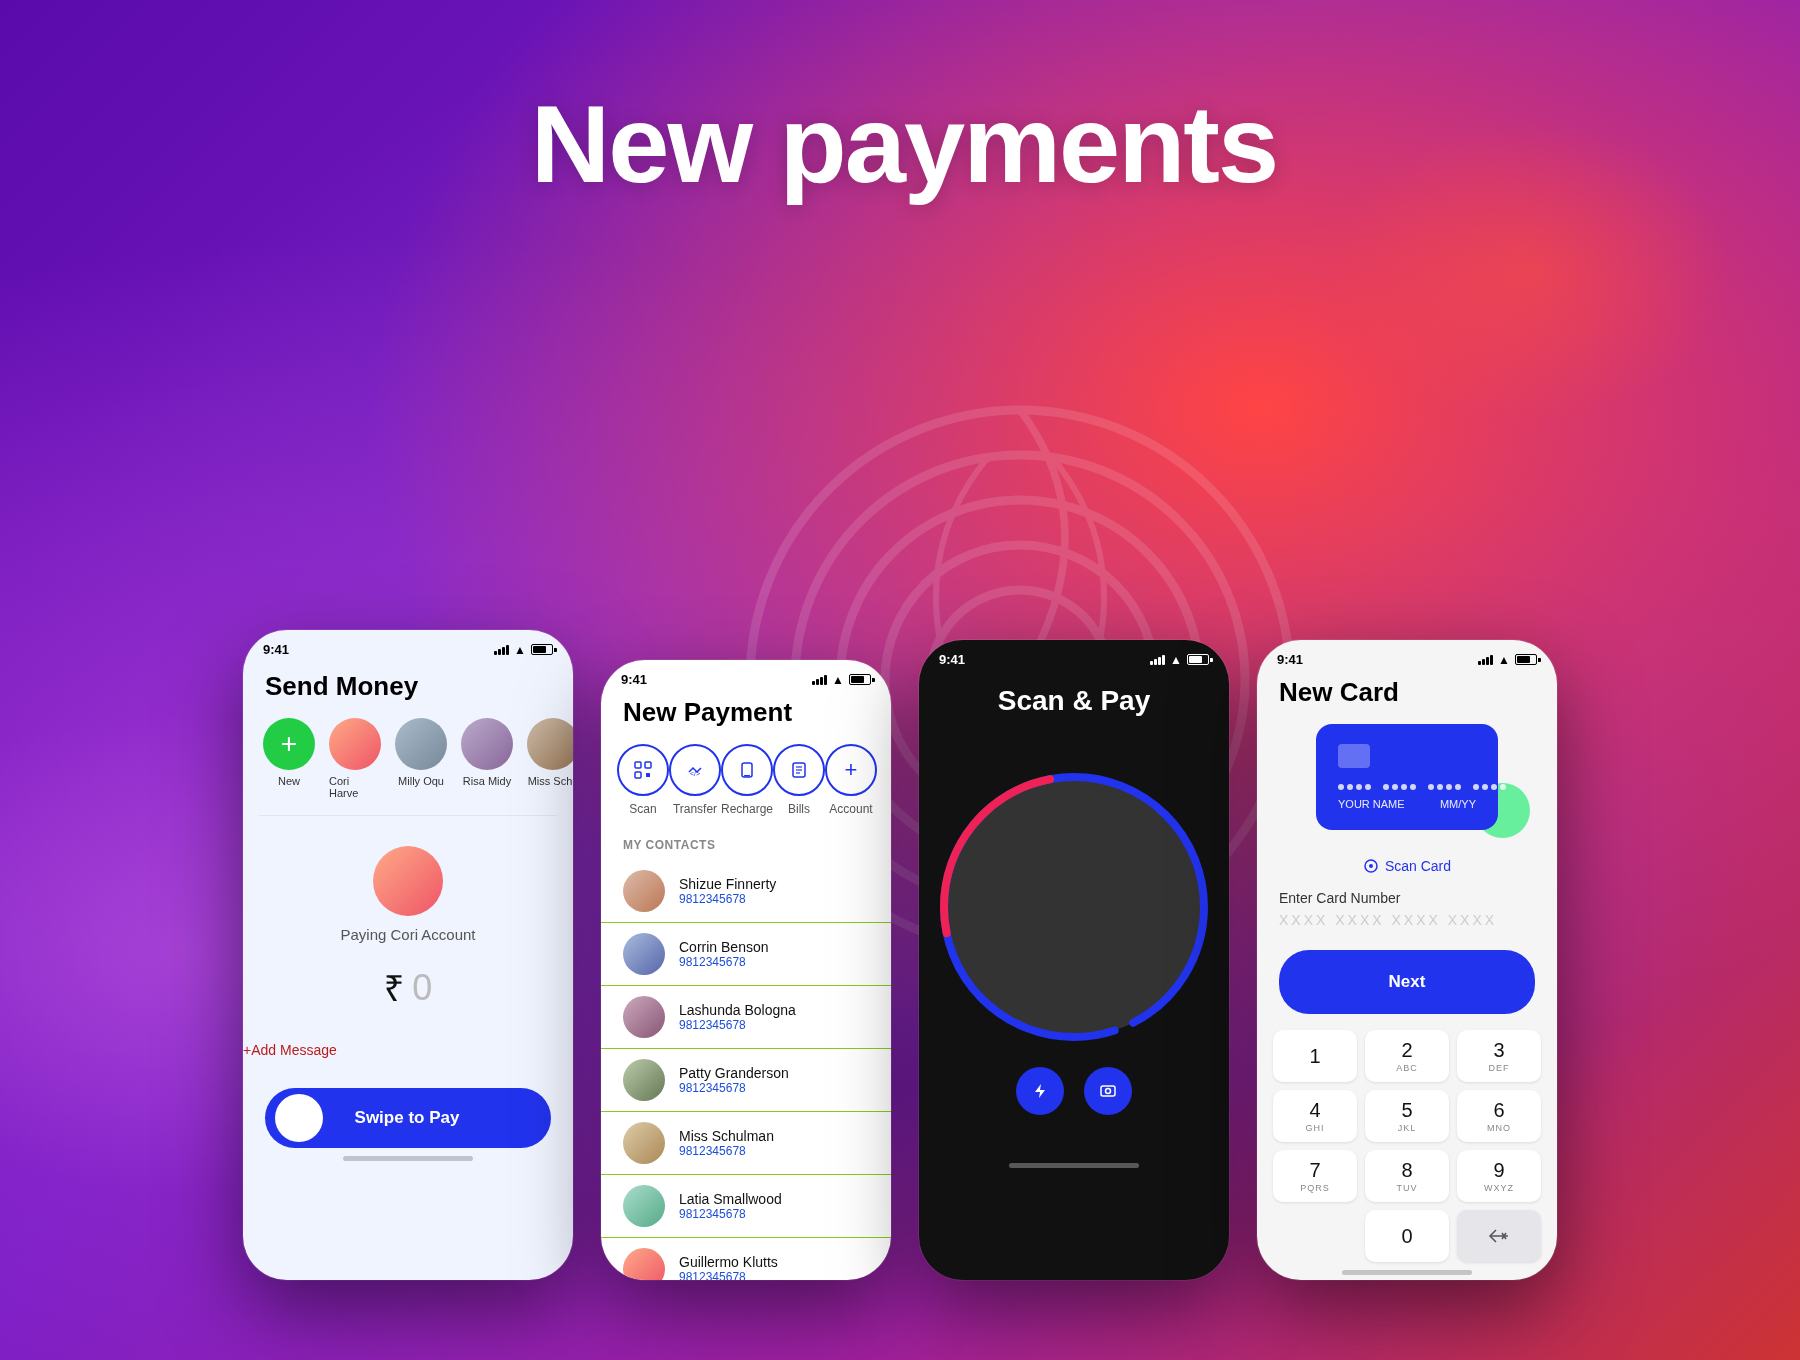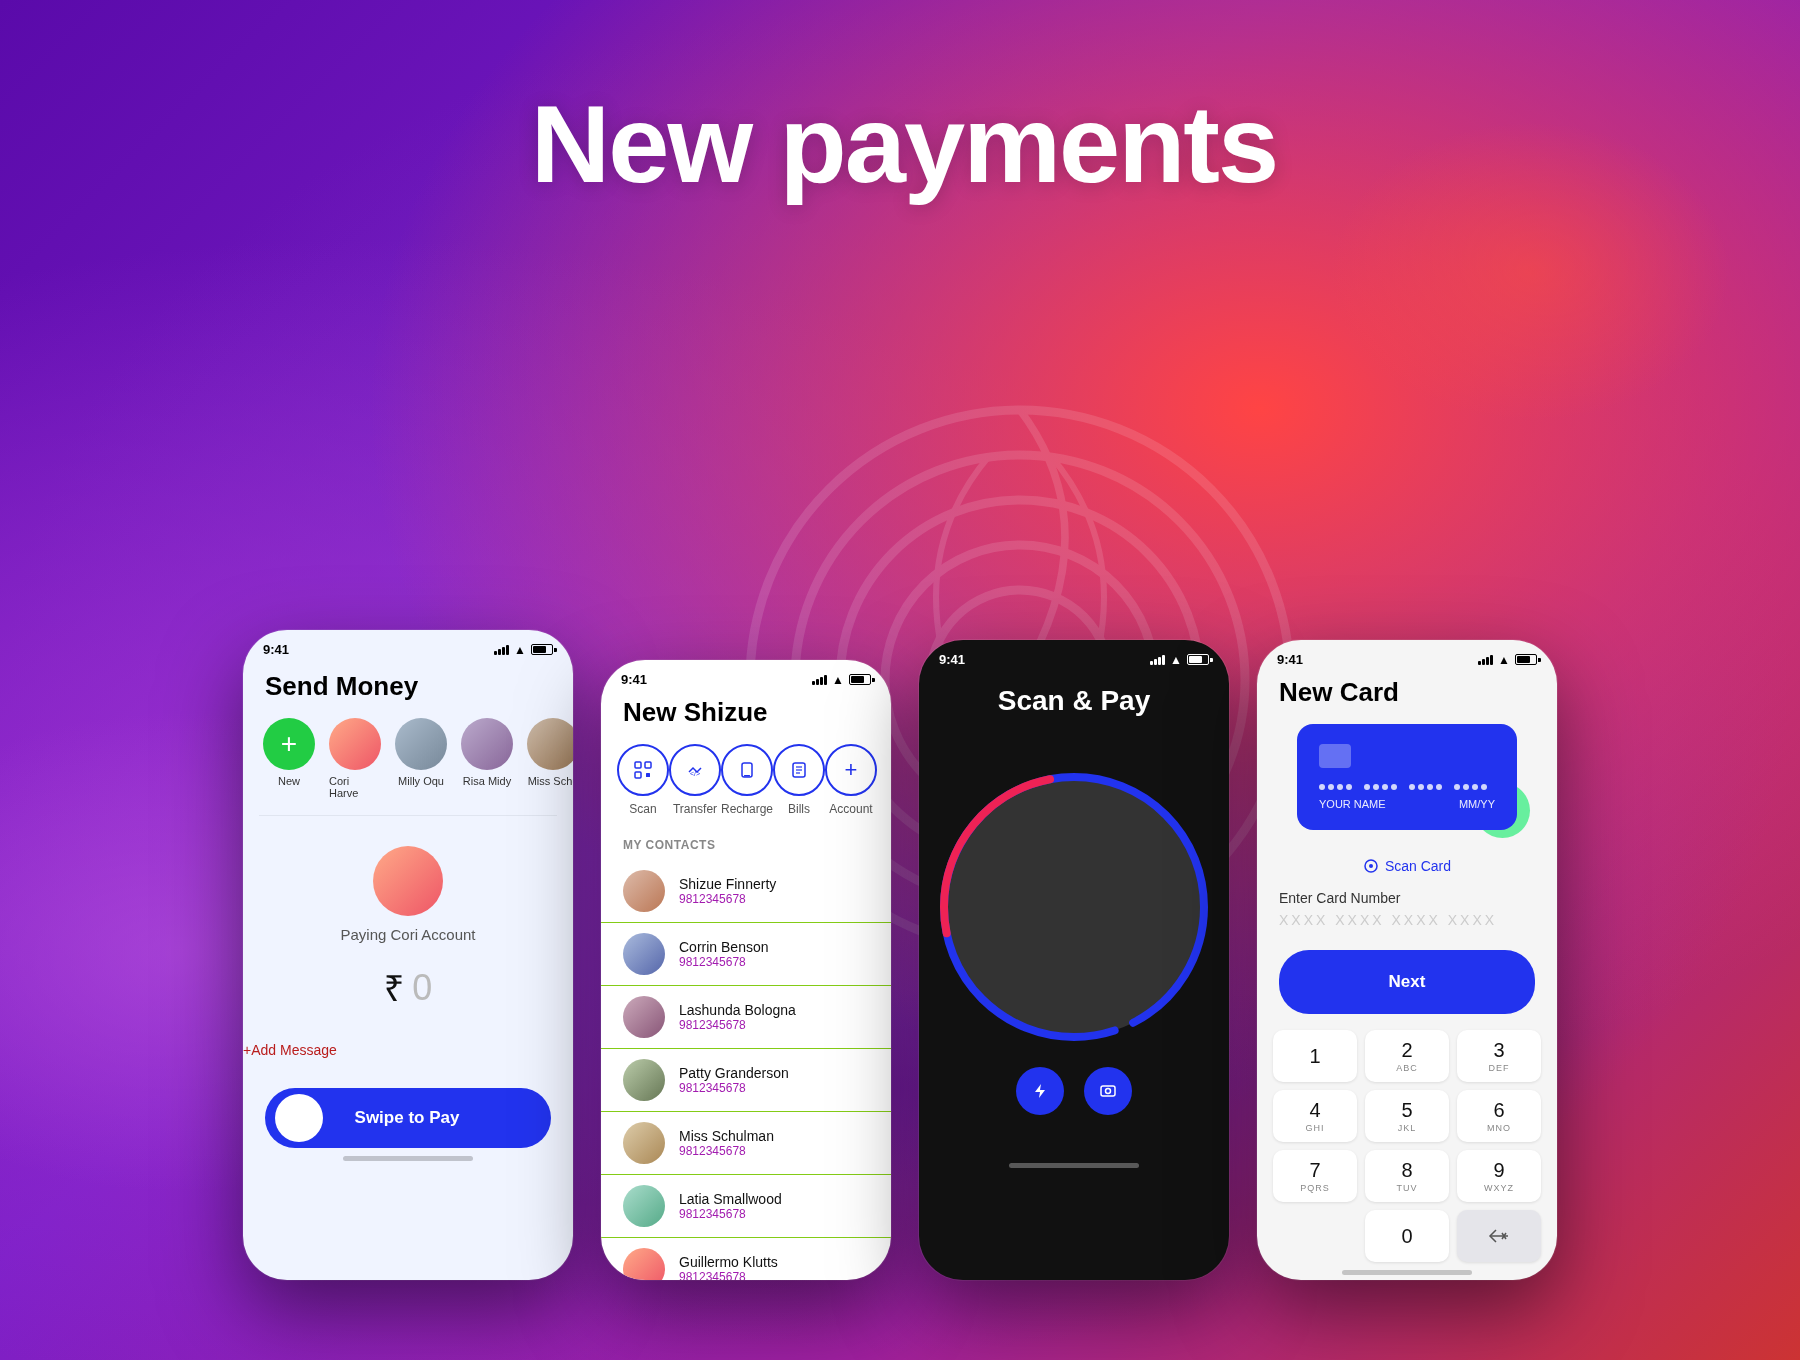--- a/index.html
+++ b/index.html
@@ -180,21 +180,21 @@
 
     .contacts-header { font-size: 12px; font-weight: 600; color: #888; padding: 6px 22px 8px; letter-spacing: 0.5px; }
     .contact-list-item {
       display: flex; align-items: center; gap: 14px;
       padding: 10px 22px;
       border-bottom: 1px solid #84cc16;
     }
     .contact-list-avatar { width: 42px; height: 42px; border-radius: 50%; background: #ccc; flex-shrink: 0; }
     .contact-list-info { flex: 1; }
     .contact-list-name { font-size: 14px; font-weight: 500; color: #111; }
-    .contact-list-phone { font-size: 12px; color: #a21caf; }
+    .contact-list-phone { font-size: 12px; color: #1d4ed8; }
 
     
     .scan-title { font-size: 28px; font-weight: 700; color: #fff; padding: 14px 24px 30px; text-align: center; }
     .scan-area {
       display: flex; align-items: center; justify-content: center;
       padding: 20px;
       flex: 1;
     }
     .scan-bottom-icons {
       display: flex; justify-content: center; gap: 20px;
@@ -210,21 +210,21 @@
 
     
     .p4-title { font-size: 26px; font-weight: 700; color: #000; padding: 6px 22px 16px; }
     .card-container { padding: 0 22px 20px; position: relative; }
     .credit-card {
       background: #2233ee;
       border-radius: 16px;
       padding: 20px 22px;
       color: #fff;
       position: relative;
-      width: 220px;
+      width: 182px;
       margin: 0 auto;
     }
     .card-chip {
       width: 32px; height: 24px;
       background: rgba(255,255,255,0.3);
       border-radius: 4px;
       margin-bottom: 16px;
     }
     .card-dots-row { display: flex; gap: 12px; margin-bottom: 8px; }
     .card-dots-group { display: flex; gap: 3px; }
@@ -386,21 +386,21 @@
             <div class="signal-bar"></div>
             <div class="signal-bar"></div>
         </div>
         <span class="wifi-icon">▲</span>
         <div class="battery">
             <div class="battery-fill"></div>
           </div>
       </div>
     </div>
 
-    <div class="p2-title">New Shizue</div>
+    <div class="p2-title">New Payment</div>
 
     <div class="payment-icons-row">
       <div class="pay-icon-item">
         <div class="pay-icon-circle">
           <svg width="20" height="20" viewBox="0 0 20 20" fill="none">
               <rect x="2" y="2" width="6" height="6" rx="1" stroke="#2233ee" stroke-width="1.5"></rect>
               <rect x="12" y="2" width="6" height="6" rx="1" stroke="#2233ee" stroke-width="1.5"></rect>
               <rect x="2" y="12" width="6" height="6" rx="1" stroke="#2233ee" stroke-width="1.5"></rect>
               <rect x="13" y="13" width="4" height="4" fill="#2233ee" rx="0.5"></rect>
             </svg>

